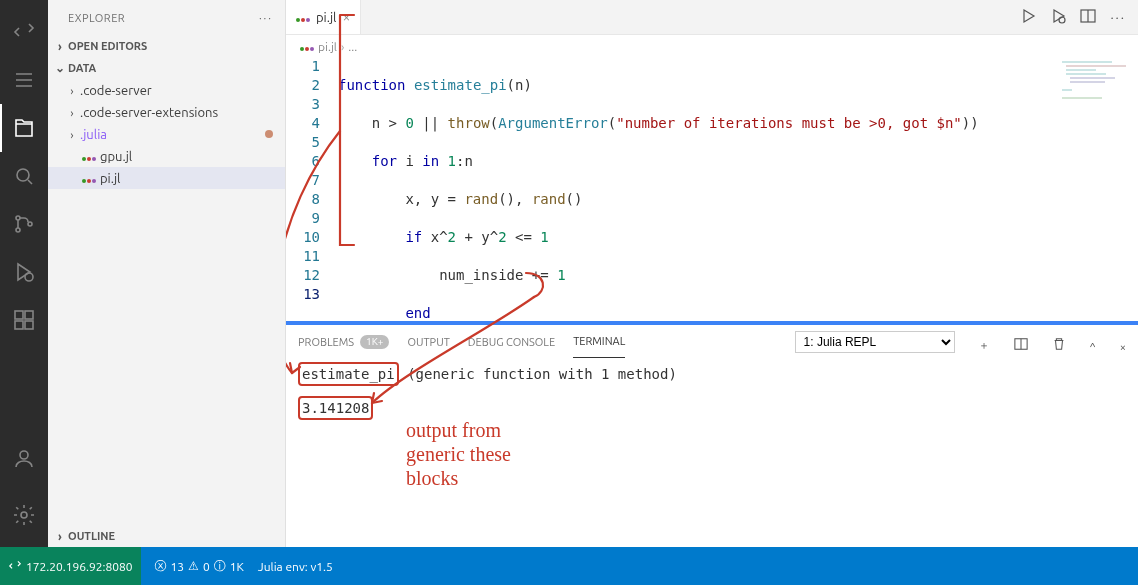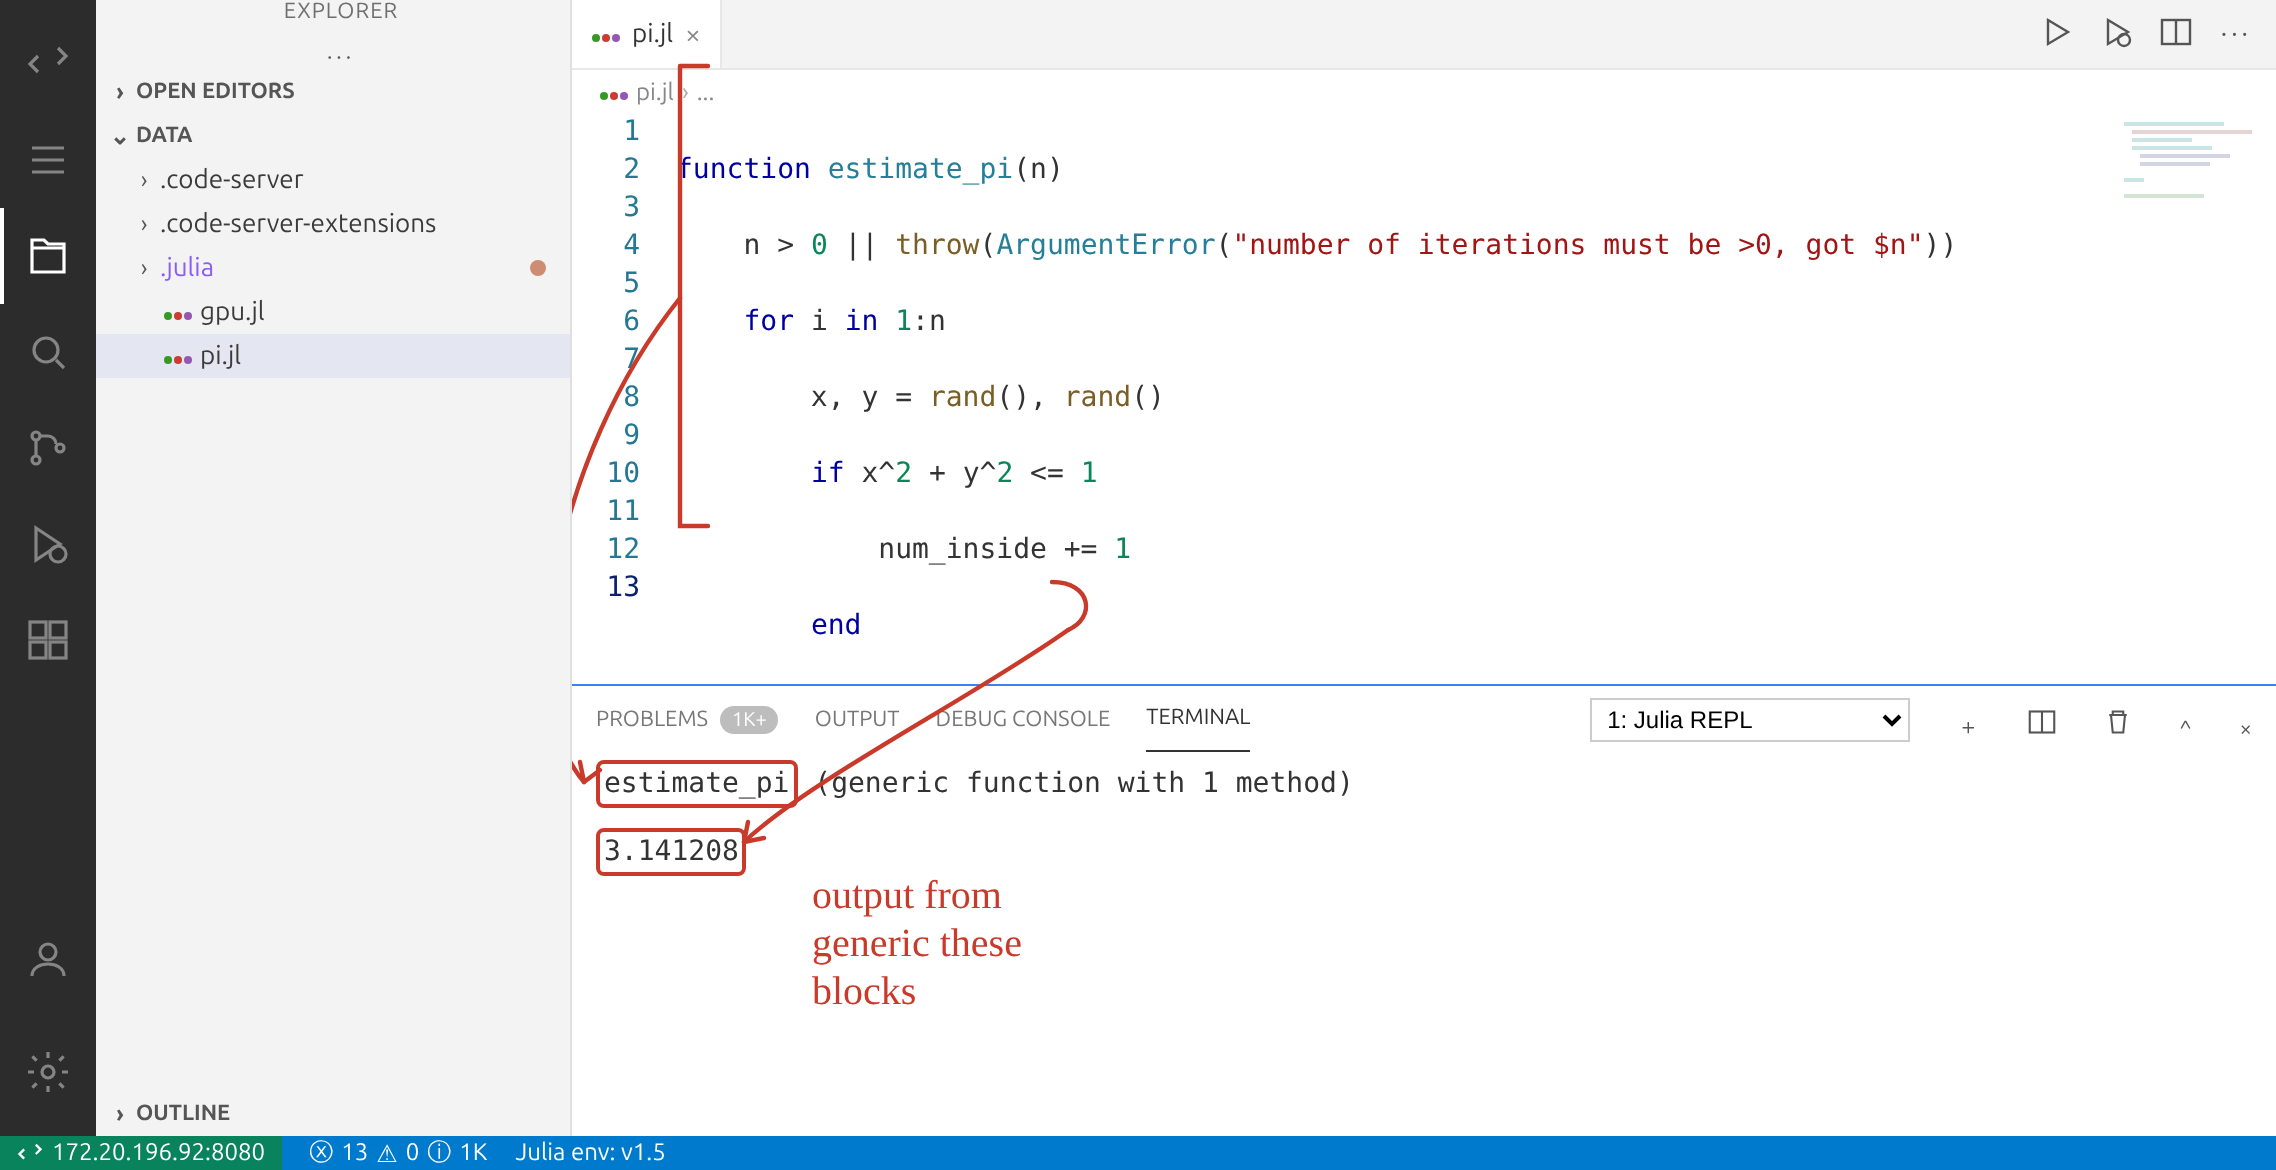--- a/index.html
+++ b/index.html
@@ -43,21 +43,20 @@
     background: #f3f3f3;
     display: flex; flex-direction: column;
     border-right: 1px solid #e0e0e0;
   }
   .sidebar-title {
     height: 35px; display: flex; align-items: center;
     padding: 0 12px 0 20px;
     font-size: 11px; letter-spacing: 0.5px;
     color: #6f6f6f;
     justify-content: space-between;
-    flex-direction: column;
   }
   .section-header {
     height: 22px; display: flex; align-items: center;
     padding-left: 4px;
     font-size: 11px; font-weight: 700; color: #555;
     cursor: pointer;
   }
   .section-header .twisty { width: 16px; text-align: center; font-size: 12px; color: #555; }
   .tree { font-size: 13px; color: #3b3b3b; }
   .tree-item {
@@ -128,21 +127,21 @@
   .sel { background:#d7e7f5; }
   .kw { color:#0000a2; }
   .fn { color:#795e26; }
   .fnname { color:#267f99; }
   .str { color:#a31515; }
   .num2 { color:#098658; }
   .minimap { position:absolute; right:0; top:0; width:80px; height:60px; opacity:0.5; }
   
   .panel {
     height: 226px;
-    border-top: 1px solid #3b82f6;
+    border-top: 4px solid #3b82f6;
     display:flex; flex-direction:column;
     background:#fff;
     position: relative;
   }
   .panel-tabs {
     height: 33px; display:flex; align-items:center; gap:18px;
     padding: 0 12px;
     font-size: 11px; color:#777;
   }
   .panel-tab { cursor:pointer; display:flex; align-items:center; gap:6px; height:100%; }
@@ -162,21 +161,21 @@
     position:relative;
   }
   .terminal .prompt { color:#2e8b2e; font-weight:bold; }
   .annot-box { border:2px solid #c93a2a; border-radius:4px; padding:0 2px; display:inline-block; }
   .annotation-text {
     position:absolute; color:#c93a2a; font-family: "Comic Sans MS","Segoe Script",cursive;
     font-size:20px; line-height:24px;
   }
   
   .statusbar {
-    height: 17px; background:#007acc; color:#fff;
+    height: 38px; background:#007acc; color:#fff;
     display:flex; align-items:center; font-size:12px;
     padding: 0 8px; gap:14px;
   }
   .statusbar .sb-item { display:flex; align-items:center; gap:4px; cursor:pointer; }
   .statusbar .remote { background:#09835c; margin:-0 0 0 -8px; padding:0 8px; height:100%; display:flex; align-items:center; gap:4px; }
   .statusbar .right { margin-left:auto; display:flex; gap:14px; align-items:center; }
   .julia-dots { display:inline-flex; gap:1px; }
   .julia-dots span { width:4px;height:4px;border-radius:50%; }
   .jd1{background:#389826;} .jd2{background:#cb3c33;} .jd3{background:#9558b2;}
   

